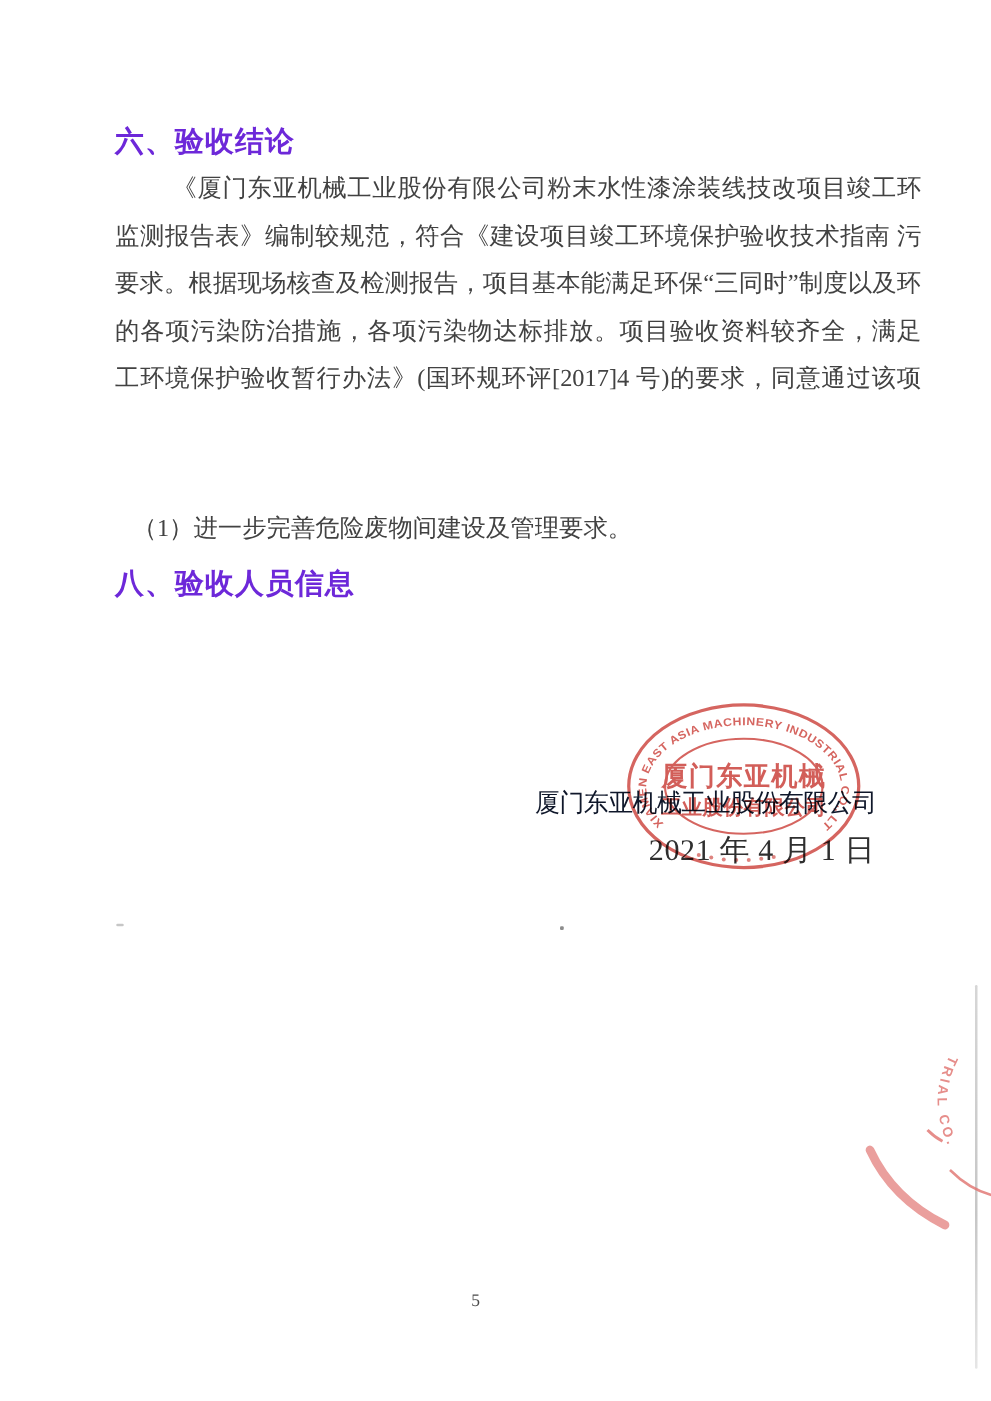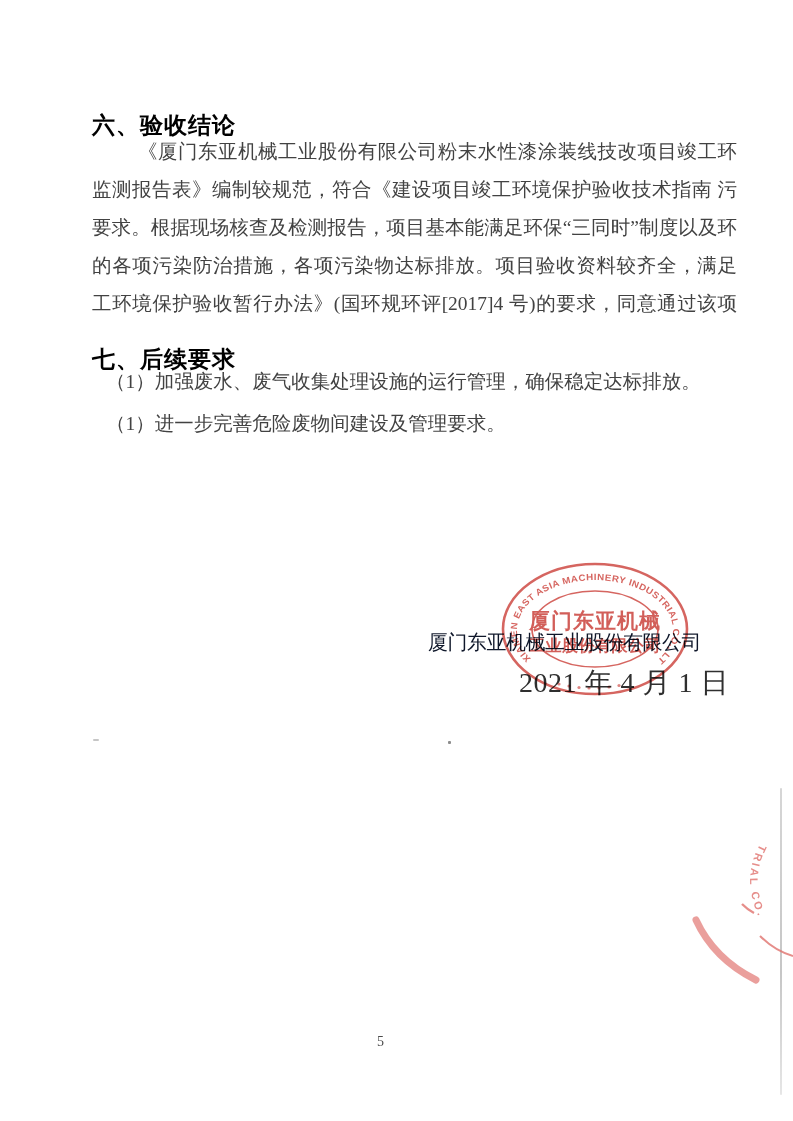--- a/index.html
+++ b/index.html
@@ -8,28 +8,27 @@
     width: 793px;
     height: 1121px;
     background: #ffffff;
     overflow: hidden;
     font-family: "Liberation Serif", "DejaVu Serif", serif;
     color: #3d3d3d;
   }
   .heading {
     position: absolute;
     left: 92px;
-    font-family: Liberation Sans, sans-serif;
+    font-family: Liberation Mono, monospace;
     font-weight: bold;
     font-size: 23px;
     line-height: 30px;
-    color: #000000;
+    color: #6d28d9;
     letter-spacing: 1px;
     white-space: nowrap;
-    margin-top: 10px;
   }
   .bodyblock {
     position: absolute;
     left: 92px;
     width: 645px;
     font-size: 19.5px;
     color: #424242;
   }
   .bodyline { line-height: 38px; white-space: nowrap; }
   .bodyline.j {
@@ -57,21 +56,21 @@
     font-size: 20px;
     letter-spacing: -0.5px;
     color: #0f172a;
     white-space: nowrap;
     z-index: 1;
   }
   .sig-date {
     position: absolute;
     left: 519px;
     top: 664px;
-    font-size: 28px;
+    font-size: 24px;
     letter-spacing: 0.5px;
     color: #2f2f2f;
     white-space: nowrap;
     z-index: 1;
   }
   .stamp-main {
     position: absolute;
     left: 497px;
     top: 558px;
     width: 200px;
@@ -125,26 +124,25 @@
   <div class="heading" style="top:100px">六、验收结论</div>
 
   <div class="bodyblock" style="top:133px">
     <div class="bodyline j indent1">《厦门东亚机械工业股份有限公司粉末水性漆涂装线技改项目竣工环境保护验收</div>
     <div class="bodyline j">监测报告表》编制较规范，符合《建设项目竣工环境保护验收技术指南 污染影响类》</div>
     <div class="bodyline j">要求。根据现场核查及检测报告，项目基本能满足环保“三同时”制度以及环评文件提出</div>
     <div class="bodyline j">的各项污染防治措施，各项污染物达标排放。项目验收资料较齐全，满足《建设项目竣</div>
     <div class="bodyline j">工环境保护验收暂行办法》(国环规环评[2017]4 号)的要求，同意通过该项目竣工环境保</div>
   </div>
 
-  <div class="heading" style="top:334px">七、后续要求</div>
 
-  <div class="itemline" style="top:363px">（1）加强废水、废气收集处理设施的运行管理，确保稳定达标排放。</div>
 
   <div class="itemline" style="top:405px">（1）进一步完善危险废物间建设及管理要求。</div>
 
+  <div class="heading" style="top:453px">八、验收人员信息</div>
 
 
   <div class="sig-company">厦门东亚机械工业股份有限公司</div>
 
   <div class="sig-date">2021 年 4 月 1 日</div>
 
   <svg class="stamp-main" viewBox="0 0 200 150">
     <ellipse cx="98" cy="71" rx="92" ry="65" fill="none" stroke="#d0504a" stroke-width="2.6"></ellipse>
     <ellipse cx="98" cy="71" rx="63" ry="38" fill="none" stroke="#d0504a" stroke-width="1.7"></ellipse>
     <defs>

